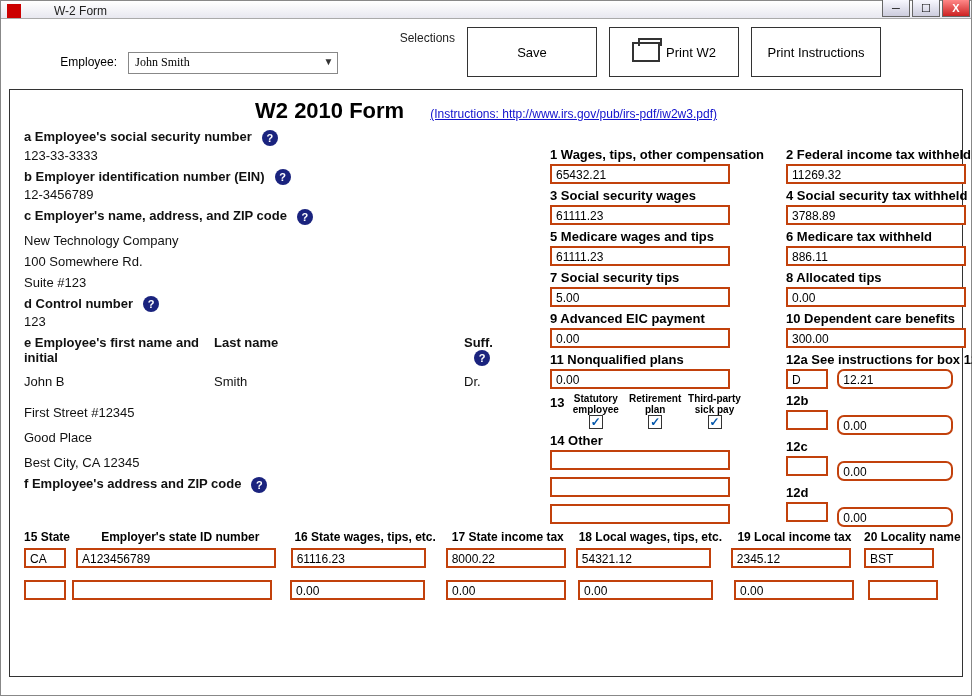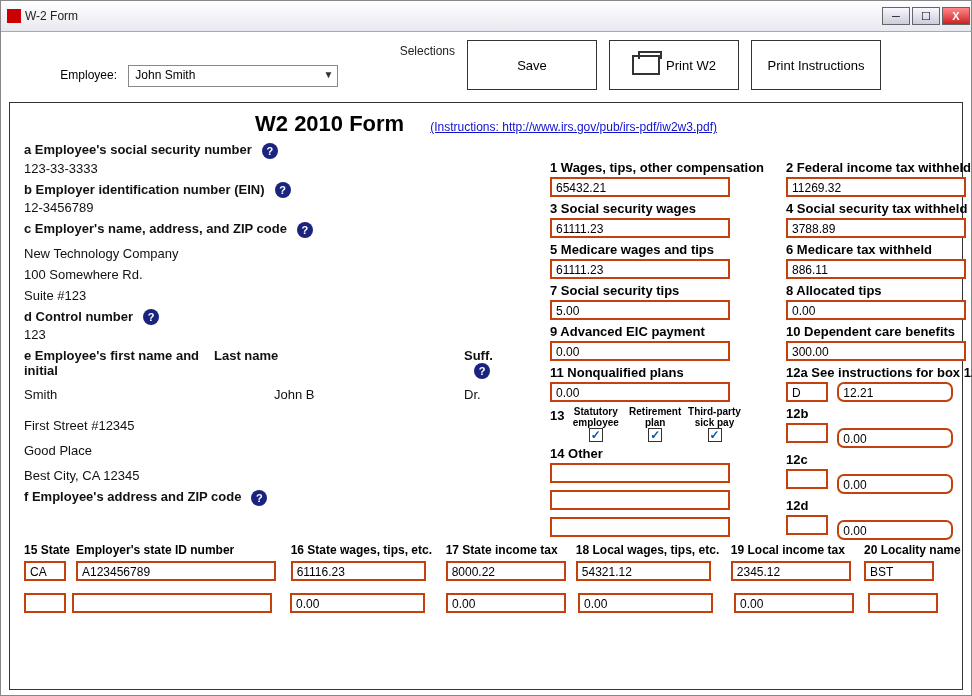--- a/index.html
+++ b/index.html
@@ -1,30 +1,30 @@
 <!DOCTYPE html>
 <html><head>
 <meta charset="utf-8">
 <style>
 * { box-sizing: border-box; margin: 0; padding: 0; }
 body { font-family: Arial, sans-serif; font-size: 12px; background: #fff; }
 .window { width: 972px; height: 696px; border: 1px solid #888; background: #fff; position: relative; }
-.titlebar { height: 31px; background: linear-gradient(#fff,#e8e8f0); border-bottom: 1px solid #aaa; display: flex; align-items: center; padding-left: 6px; }
+.titlebar { height: 18px; background: linear-gradient(#fff,#e8e8f0); border-bottom: 1px solid #aaa; display: flex; align-items: flex-end; padding-left: 6px; gap: 29px; }
 .titlebar .icon { width: 14px; height: 14px; background: #c00; margin-right: 4px; }
 .titlebar .title { font-size: 12px; color: #222; flex: 1; }
 .winbtns { display: flex; }
 .winbtn { width: 28px; height: 18px; margin: 1px; border: 1px solid #666; display: flex; align-items: center; justify-content: center; font-size: 11px; font-family: sans-serif; }
 .winbtn.min { background: linear-gradient(#f8f8ff,#ccd); }
 .winbtn.max { background: linear-gradient(#f8f8ff,#ccd); }
 .winbtn.close { background: linear-gradient(#f88,#c22); color: #fff; font-weight: bold; }
 .toolbar { padding: 8px 14px 4px; display: flex; align-items: center; }
 .selgroup { border: 0; }
 .selgroup .lbl { font-size: 12px; color: #222; text-align: right; }
 .emplabel { display: inline-block; width: 110px; text-align: right; padding-right: 8px; margin-top: 10px; }
-.dropdown { display: inline-block; width: 210px; height: 22px; border: 1px solid #888; background: #fff; padding: 2px 6px; position: relative; }
+.dropdown { display: inline-block; width: 210px; height: 22px; border: 1px solid #888; background: #fff; padding: 2px 6px; position: relative; font-family: Liberation Serif, serif; }
 .dropdown .arrow { position: absolute; right: 4px; top: 3px; font-size: 10px; color: #333; }
 .bigbtn { width: 130px; height: 50px; border: 1px solid #333; background: #fff; display: flex; align-items: center; justify-content: center; margin-left: 12px; font-size: 13px; }
 .bigbtn .btnicon { width: 28px; height: 20px; margin-right: 6px; border: 2px solid #333; position: relative; }
 .bigbtn .btnicon::after { content:""; position:absolute; top:-6px; left:4px; width:20px; height:6px; border:2px solid #333; border-bottom:none; }
 .formarea { margin: 8px; border: 1px solid #333; padding: 8px 14px 10px; height: 588px; position: relative; }
 .formtitle { text-align: center; font-size: 22px; font-weight: bold; }
 .instrlink { color: #11c; text-decoration: underline; font-size: 12px; margin-left: 12px; }
 .formtitlewrap { display:flex; align-items:baseline; justify-content:center; gap: 14px;}
 .leftcol { position: absolute; left: 14px; top: 35px; width: 520px; }
 .rightcol { position: absolute; left: 540px; top: 55px; width: 400px; }
@@ -37,21 +37,21 @@
 .txtfield.md { width: 116px; border-radius: 7px; }
 .rowlbl { font-weight: bold; font-size: 13px; margin-top: 2px; }
 .rrow { margin-bottom: 4px; }
 .namecols { display: flex; gap: 0; }
 .namecols .ncol { }
 .checkcell { display: inline-block; text-align: center; font-size: 10px; font-weight: bold; width: 56px; vertical-align: top; }
 .chk { width: 14px; height: 14px; border: 1px solid #333; display: inline-block; background: #fff; line-height: 12px; text-align: center; color: #05a; font-weight: bold; font-size: 12px; }
 .bottomrow { position: absolute; left: 14px; top: 440px; width: 920px; }
 .brcols { display: flex; gap: 6px; }
 .brcol { display: flex; flex-direction: column; }
-.brcol .blabel { font-weight: bold; font-size: 12px; margin-bottom: 2px; white-space: nowrap; }
+.brcol .blabel { font-weight: bold; font-size: 12px; margin-bottom: 2px; white-space: nowrap; text-align: center; }
 .brrow2 { display: flex; gap: 6px; margin-top: 10px; }
 </style>
 </head>
 <body>
 
 <div class="window">
   <div class="titlebar">
     <span class="icon"></span>
     <span class="title">W-2 Form</span>
     <div class="winbtns">
@@ -98,22 +98,22 @@
       <div class="fvalue">100 Somewhere Rd.</div>
       <div class="fvalue">Suite #123</div>
       <div class="flabel"><span>d Control number</span><span class="help">?</span></div>
       <div class="fvalue">123</div>
       <div class="namecols">
         <div class="ncol" style="width:190px;"><span class="flabel">e Employee's first name and initial</span></div>
         <div class="ncol" style="width:250px;"><span class="flabel">Last name</span></div>
         <div class="ncol" style="width:50px;"><span class="flabel">Suff.</span><span class="help">?</span></div>
       </div>
       <div class="namecols" style="margin-top:8px;">
+        <div class="ncol" style="width:190px;"><span class="fvalue">John B</span></div>
         <div class="ncol" style="width:250px;"><span class="fvalue">Smith</span></div>
-        <div class="ncol" style="width:190px;"><span class="fvalue">John B</span></div>
         <div class="ncol" style="width:50px;"><span class="fvalue">Dr.</span></div>
       </div>
       <div class="fvalue" style="margin-top:16px;">First Street #12345</div>
       <div class="fvalue" style="margin-top:10px;">Good Place</div>
       <div class="fvalue" style="margin-top:10px;">Best City, CA 12345</div>
       <div class="flabel" style="margin-top:6px;"><span>f Employee's address and ZIP code</span><span class="help">?</span></div>
     </div>
 
     <div class="rightcol">
       <div class="rrow"><div class="rowlbl">1 Wages, tips, other compensation</div><div class="txtfield">65432.21</div></div>

